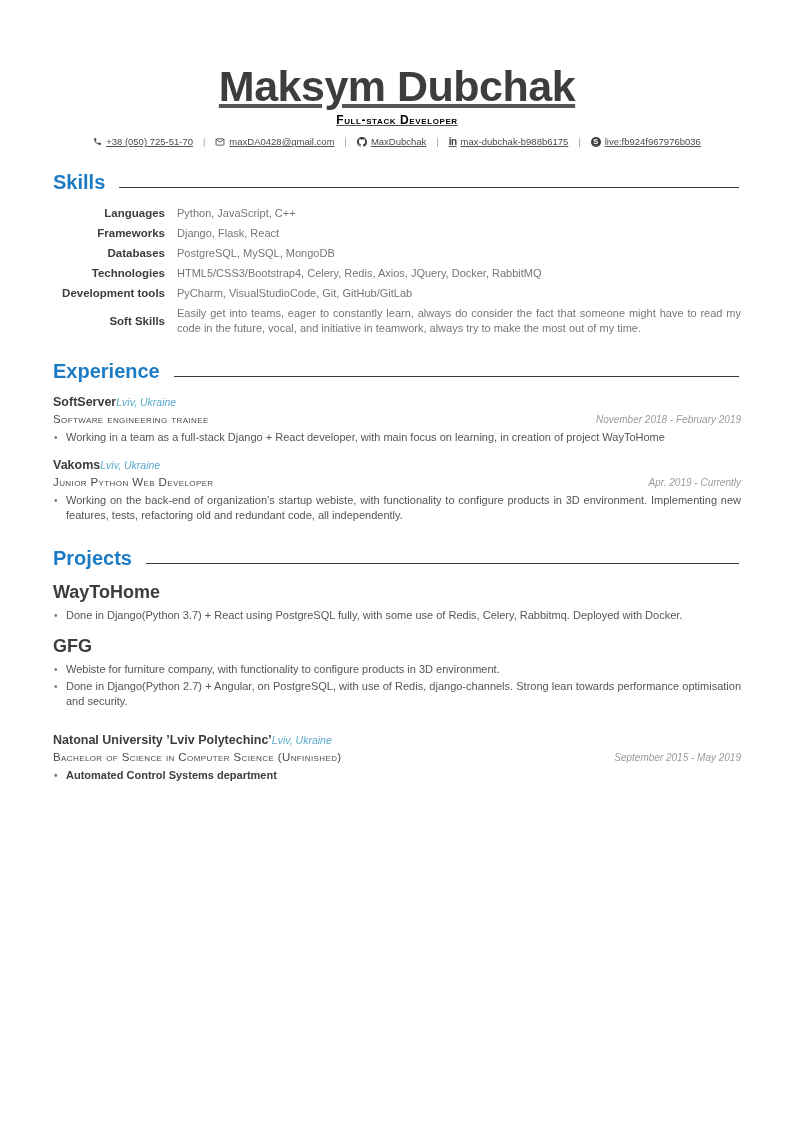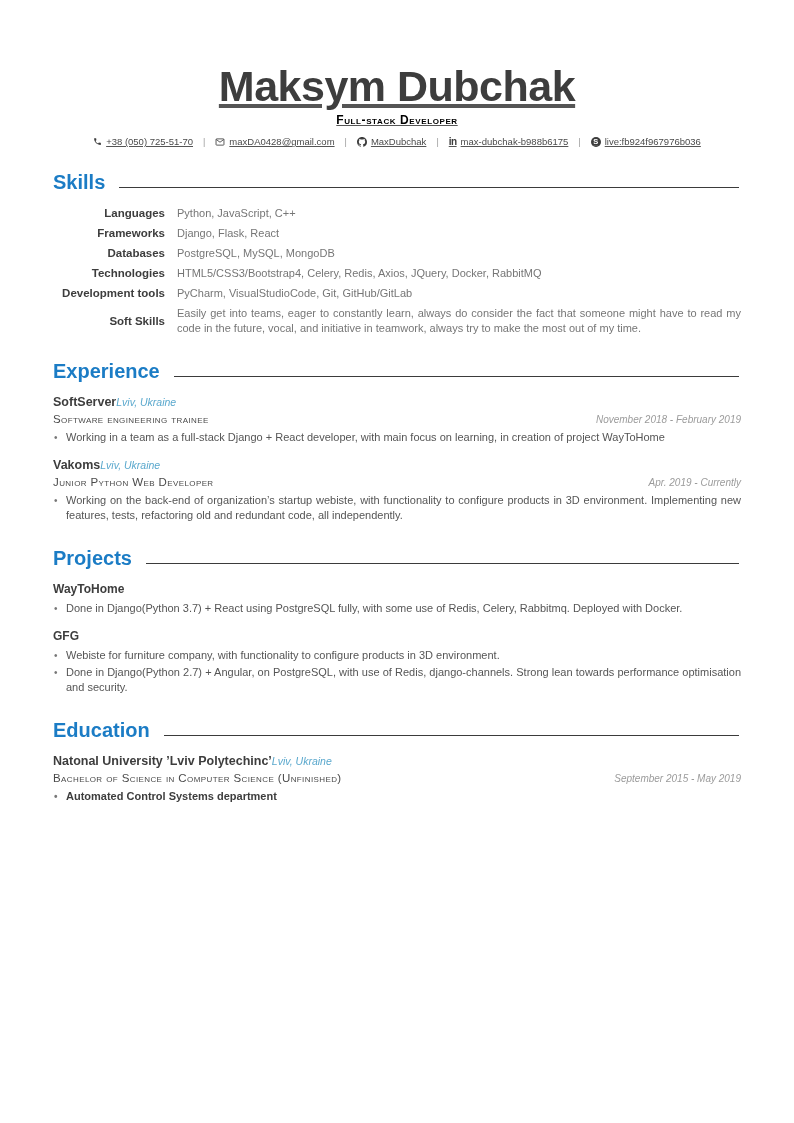--- a/index.html
+++ b/index.html
@@ -130,21 +130,21 @@
   }
   ul.bullets li::before {
     content: "\2022";
     position: absolute;
     left: 1px;
     top: 0;
     color: #777777;
     font-size: 10px;
   }
   ul.bullets li.bold-bullet { font-weight: 700; color: #3d3d3d; text-align: left; }
-  .project-name { font-size: 12px; font-weight: 700; color: #3d3d3d; }
+  .project-name { font-size: 18px; font-weight: 700; color: #3d3d3d; }
 </style>
 </head>
 <body>
 
 <div class="page">
 
   <div class="header">
     <div class="person-name">Maksym Dubchak</div>
     <div class="job-title">Full-stack Developer</div>
 
@@ -276,24 +276,20 @@
     <div class="entry">
       <div class="project-name">GFG</div>
       <ul class="bullets">
         <li>Webiste for furniture company, with functionality to configure products in 3D environment.</li>
         <li>Done in Django(Python 2.7) + Angular, on PostgreSQL, with use of Redis, django-channels.  Strong lean towards performance optimisation and security.</li>
       </ul>
     </div>
   </div>
 
   <div class="section">
-    <div class="section-head">
-      <span class="section-title">Education</span>
-      <span class="section-rule"></span>
-    </div>
 
     <div class="entry">
       <div class="entry-row1">
         <span class="entry-org">Natonal University ’Lviv Polytechinc’</span>
         <span class="entry-location">Lviv, Ukraine</span>
       </div>
       <div class="entry-row2">
         <span class="entry-position">Bachelor of Science in Computer Science (Unfinished)</span>
         <span class="entry-date">September 2015 - May 2019</span>
       </div>

